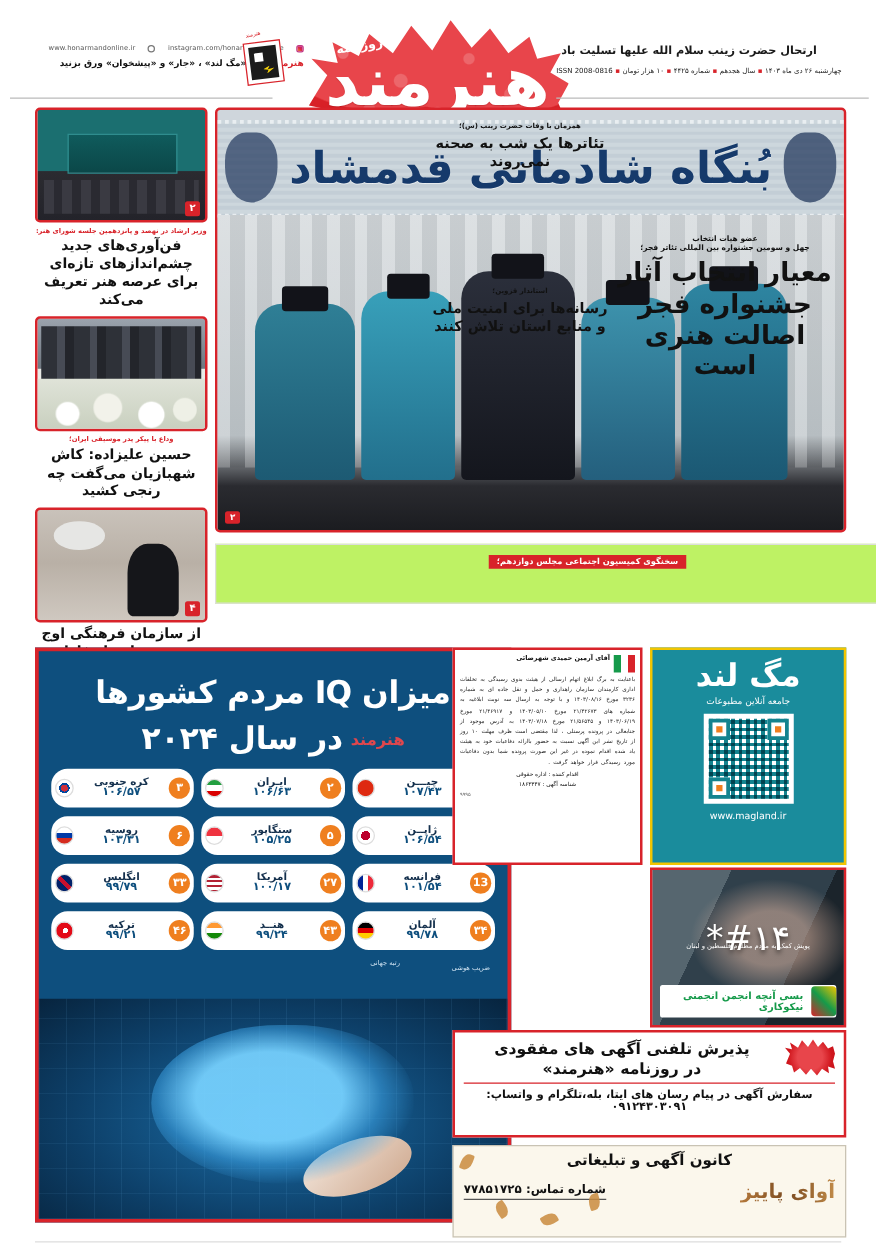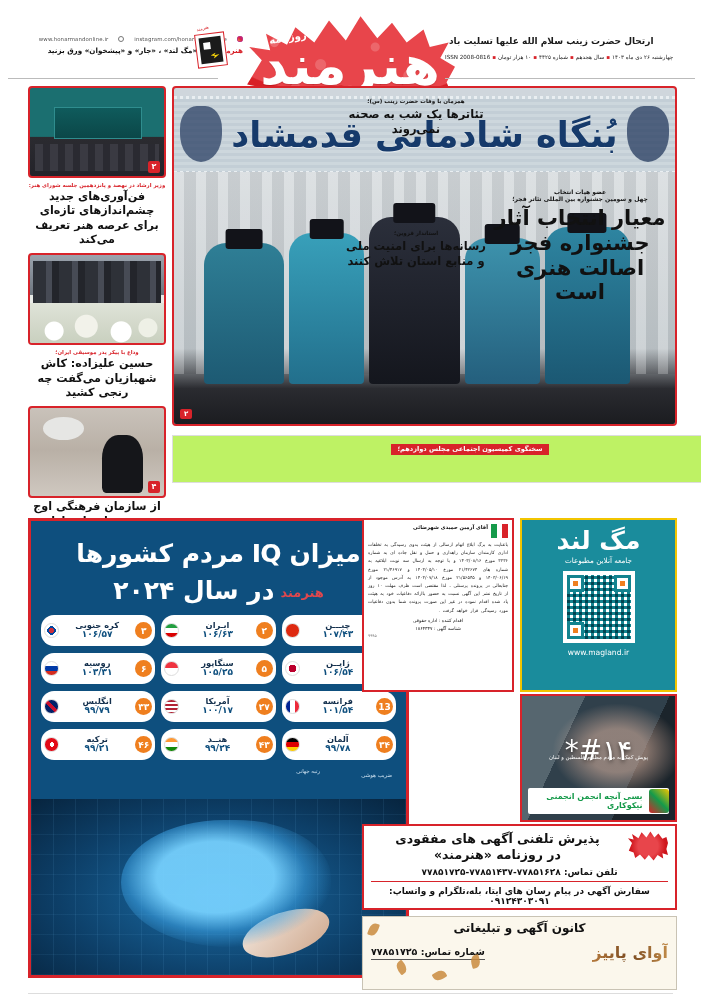--- a/index.html
+++ b/index.html
@@ -511,24 +511,20 @@
     <div class="strip">
       <span class="lg1"></span>
       <span class="lg2">بسی آنچه انجمن انجمنی نیکوکاری</span>
     </div>
   </div>
 
   <div class="classified">
     <span class="cl-stamp"></span>
     <div class="cl-t1">پذیرش تلفنی آگهی های مفقودی</div>
     <div class="cl-t2">در روزنامه «هنرمند»</div>
-    <div class="cl-ph">
-      <span>تلفن تماس:</span>
-      <span>۷۷۸۵۱۶۲۸-۷۷۸۵۱۴۳۷-۷۷۸۵۱۷۲۵</span>
-    </div>
     <div class="cl-ph2">سفارش آگهی در پیام رسان های ایتا، بله،تلگرام و واتساپ: ۰۹۱۲۴۳۰۳۰۹۱</div>
   </div>
 
   <div class="avaad">
     <span class="leaf" style="left:6px;top:6px;transform:rotate(20deg);"></span>
     <span class="leaf" style="left:34px;top:44px;transform:rotate(-35deg);"></span>
     <span class="leaf" style="left:72px;top:52px;transform:rotate(60deg);"></span>
     <span class="leaf" style="left:108px;top:38px;transform:rotate(-15deg);"></span>
     <div class="avaad-title">کانون آگهی و تبلیغاتی</div>
     <div class="avaad-row">

